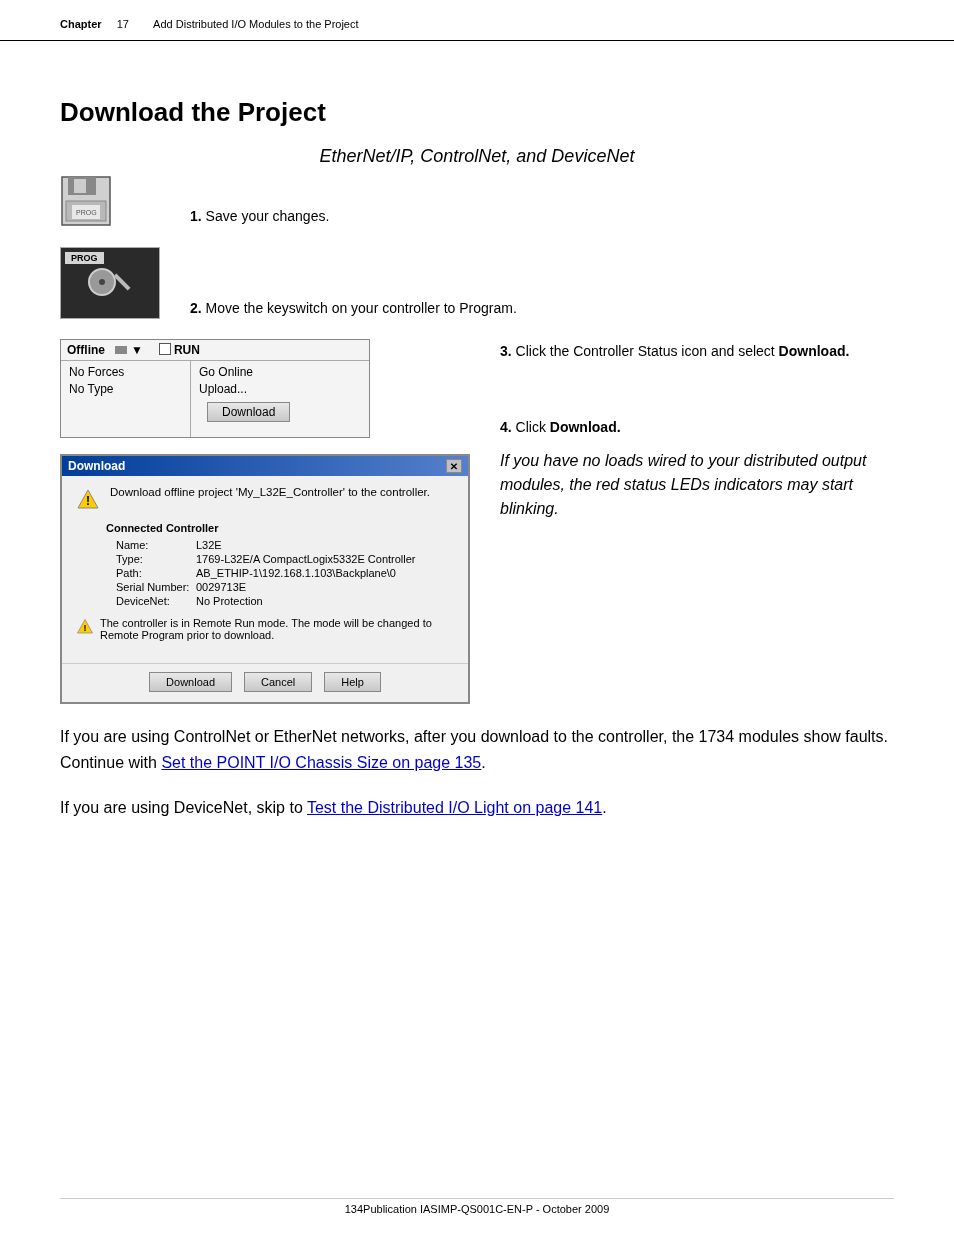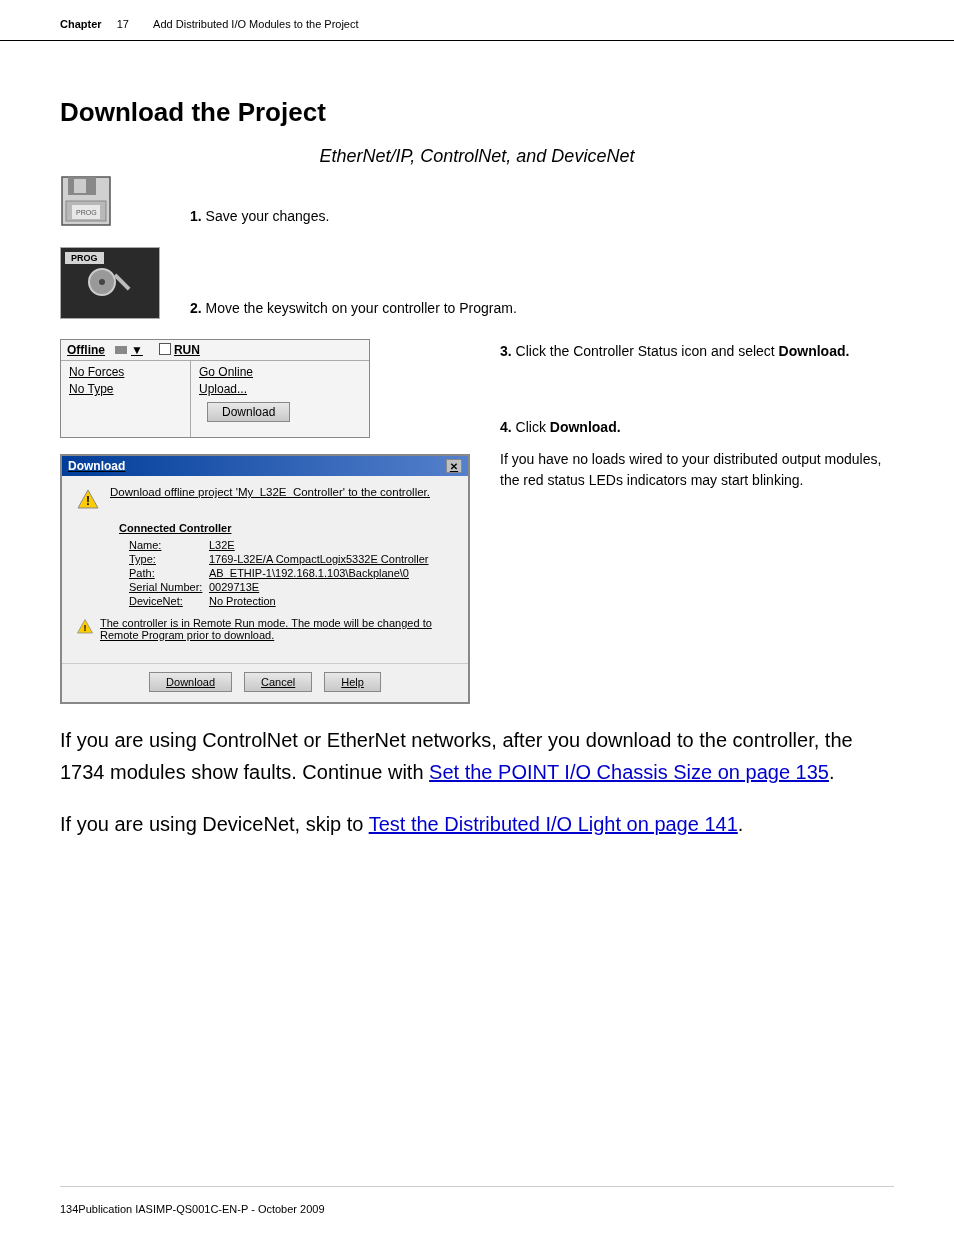--- a/index.html
+++ b/index.html
@@ -189,21 +189,21 @@
 
     .warning-triangle {
       width: 24px;
       height: 24px;
       margin-right: 10px;
       flex-shrink: 0;
       margin-top: 2px;
     }
 
     .connected-controller-section {
-      margin-left: 43px;
+      margin-left: 30px;
       margin-bottom: 10px;
     }
     .connected-label {
       font-weight: bold;
       margin-bottom: 5px;
       font-size: 11px;
     }
 
     .controller-info-table {
       margin-left: 10px;
@@ -256,62 +256,62 @@
     .steps-3-4 {
       display: flex;
       align-items: flex-start;
       margin-bottom: 20px;
     }
 
     .step-3-left {
       width: 410px;
       flex-shrink: 0;
       margin-right: 30px;
-      text-decoration: underline;
     }
 
     .step-3-right {
       flex: 1;
       font-size: 14px;
       padding-top: 4px;
     }
 
     .step4-text {
       font-size: 14px;
       margin-bottom: 14px;
     }
 
     .step4-note {
-      font-size: 14px;
+      font-size: 16px;
       line-height: 1.5;
+      font-style: italic;
     }
 
     
     .body-text {
-      font-size: 20px;
+      font-size: 16px;
       line-height: 1.6;
       margin-bottom: 20px;
     }
 
     .link-text {
       color: #0000cc;
       text-decoration: underline;
     }
 
     
     .page-footer {
       position: absolute;
       bottom: 20px;
       left: 60px;
       right: 60px;
       display: flex;
-      justify-content: flex-start;
+      justify-content: center;
       font-size: 11px;
       border-top: 1px solid #ccc;
-      padding-top: 16px;
+      padding-top: 4px;
     }
 
     
     .floppy-svg {
       width: 52px;
       height: 52px;
     }
 
     
     .keyswitch-box {

